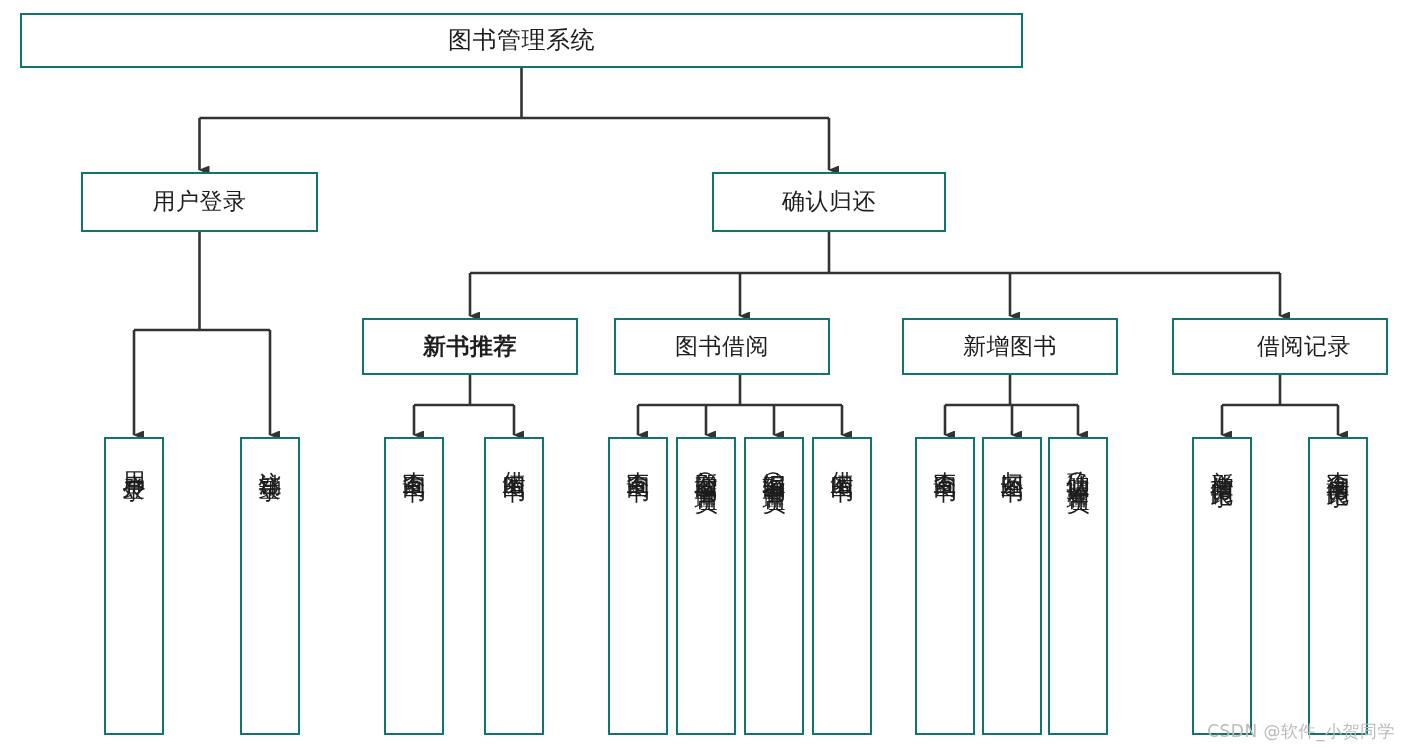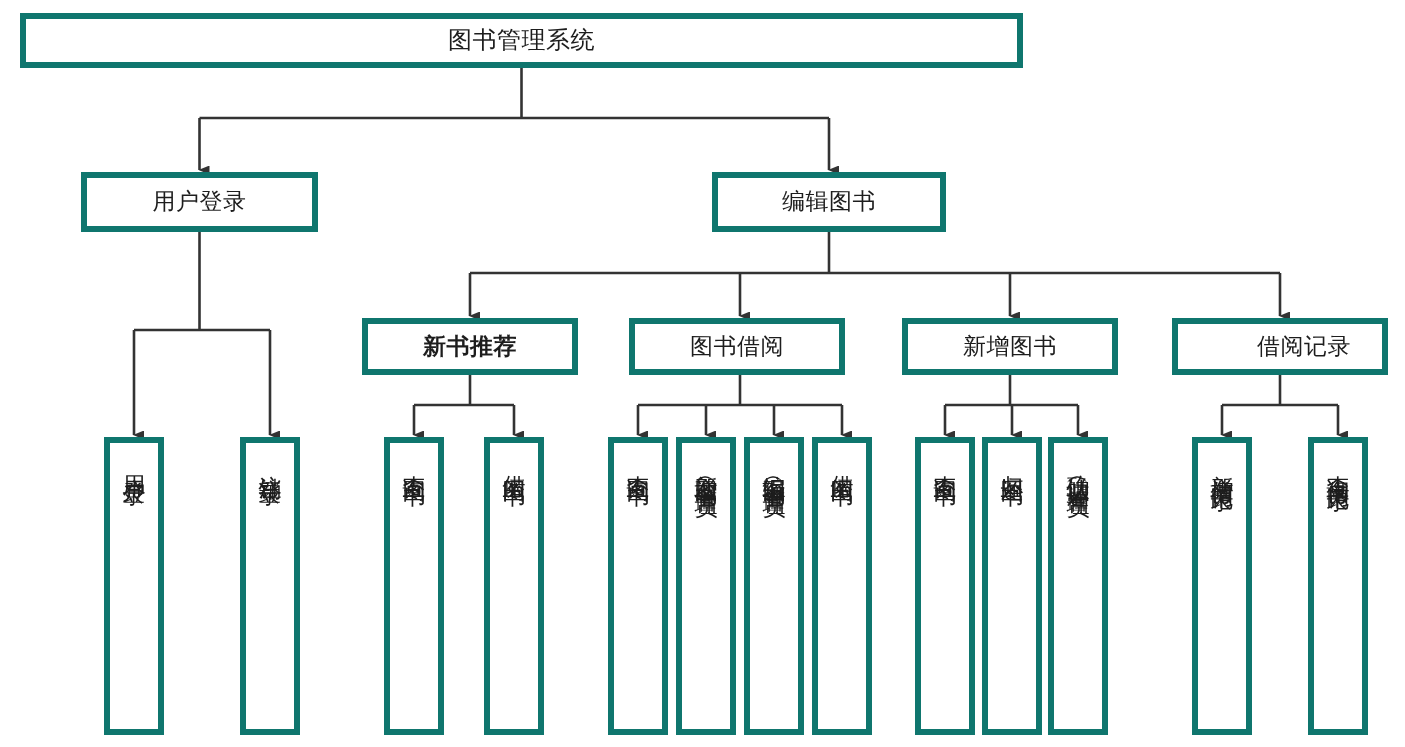--- a/index.html
+++ b/index.html
@@ -24,21 +24,21 @@
     left: 0;
     top: 0;
     width: 1405px;
     height: 747px;
     pointer-events: none;
   }
   .node {
     position: absolute;
     box-sizing: border-box;
     background: #ffffff;
-    border: 6px solid #0f766e;
+    border: 2px solid #0f766e;
     display: flex;
     align-items: center;
     justify-content: center;
     overflow: hidden;
   }
   .node-label {
     display: block;
     text-align: center;
     color: #1d1d1d;
     line-height: 1.18;
@@ -125,26 +125,26 @@
   </svg>
 
   <div id="nodes-layer">
       <div class="node horizontal root" style="left: 20px; top: 13px; width: 1003px; height: 55px;">
         <span class="node-label">图书管理系统</span>
       </div>
       <div class="node horizontal" style="left: 81px; top: 172px; width: 237px; height: 60px;">
         <span class="node-label">用户登录</span>
       </div>
       <div class="node horizontal" style="left: 712px; top: 172px; width: 234px; height: 60px;">
-        <span class="node-label">编辑图书</span>
+        <span class="node-label">确认归还</span>
       </div>
       <div class="node horizontal" style="left: 362px; top: 318px; width: 216px; height: 57px; font-weight: bold;">
         <span class="node-label">新书推荐</span>
       </div>
-      <div class="node horizontal" style="left: 629px; top: 318px; width: 216px; height: 57px;">
+      <div class="node horizontal" style="left: 614px; top: 318px; width: 216px; height: 57px;">
         <span class="node-label">图书借阅</span>
       </div>
       <div class="node horizontal" style="left: 902px; top: 318px; width: 216px; height: 57px;">
         <span class="node-label">新增图书</span>
       </div>
       <div class="node horizontal" style="left: 1172px; top: 318px; width: 216px; height: 57px; padding-left: 48px;">
         <span class="node-label">借阅记录</span>
       </div>
       <div class="node vertical" style="left: 104px; top: 437px; width: 60px; height: 298px;">
         <span class="node-label">用户登录</span>
@@ -180,14 +180,15 @@
         <span class="node-label">确认归还（管理员）</span>
       </div>
       <div class="node vertical" style="left: 1192px; top: 437px; width: 60px; height: 298px;">
         <span class="node-label">新增借阅记录</span>
       </div>
       <div class="node vertical" style="left: 1308px; top: 437px; width: 60px; height: 298px;">
         <span class="node-label">查询借阅记录</span>
       </div>
     </div>
 
+  <div id="watermark">CSDN @软件_小贺同学</div>
 
 </div>
 
 </body></html>

